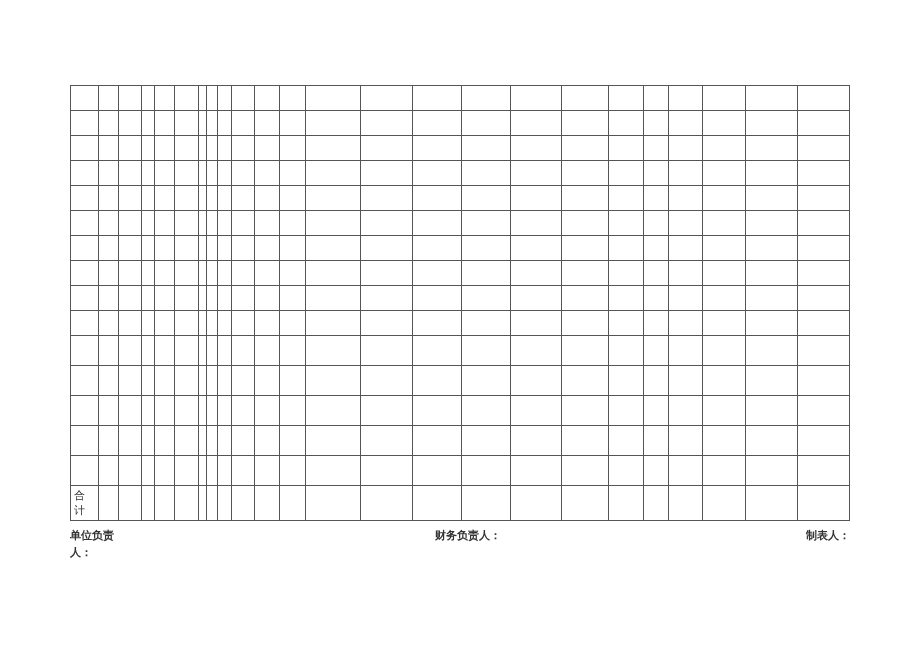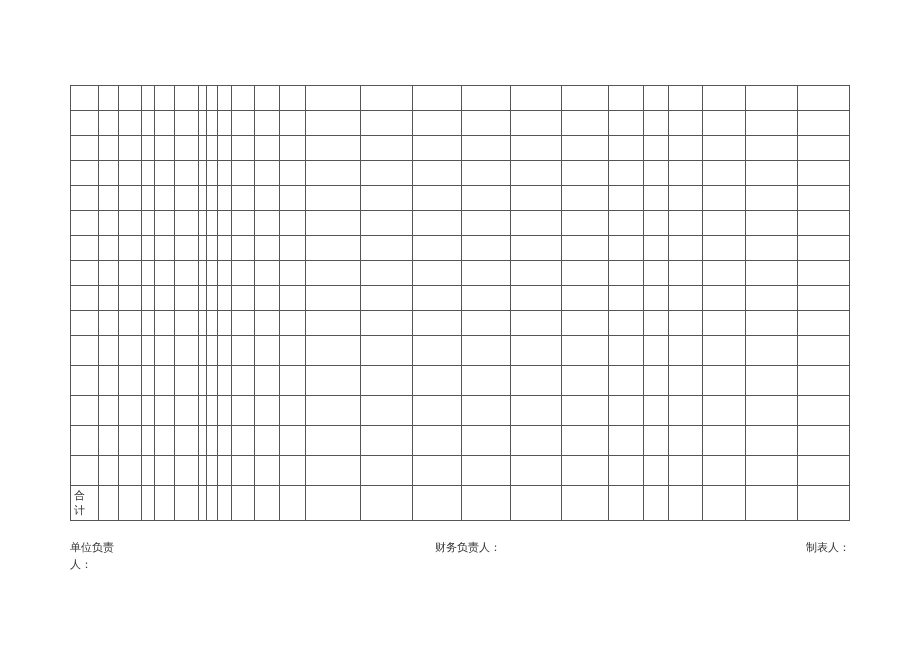--- a/index.html
+++ b/index.html
@@ -45,23 +45,24 @@
     .cw-r  { width: 46px; }
     .cw-s  { width: 34px; }
     .cw-t  { width: 25px; }
     .cw-u  { width: 33px; }
     .cw-v  { width: 42px; }
     .cw-w  { width: 51px; }
     .cw-x  { width: 51px; }
     .footer {
       display: flex;
       justify-content: space-between;
-      margin-top: 18px;
+      margin-top: 6px;
       font-size: 11px;
       line-height: 1.5;
+      font-weight: bold;
     }
     .footer .seg { max-width: 60px; }
   </style>
 </head>
 <body>
 
 <div class="wrap">
 <table>
 <colgroup>
 <col class="cw-a">

